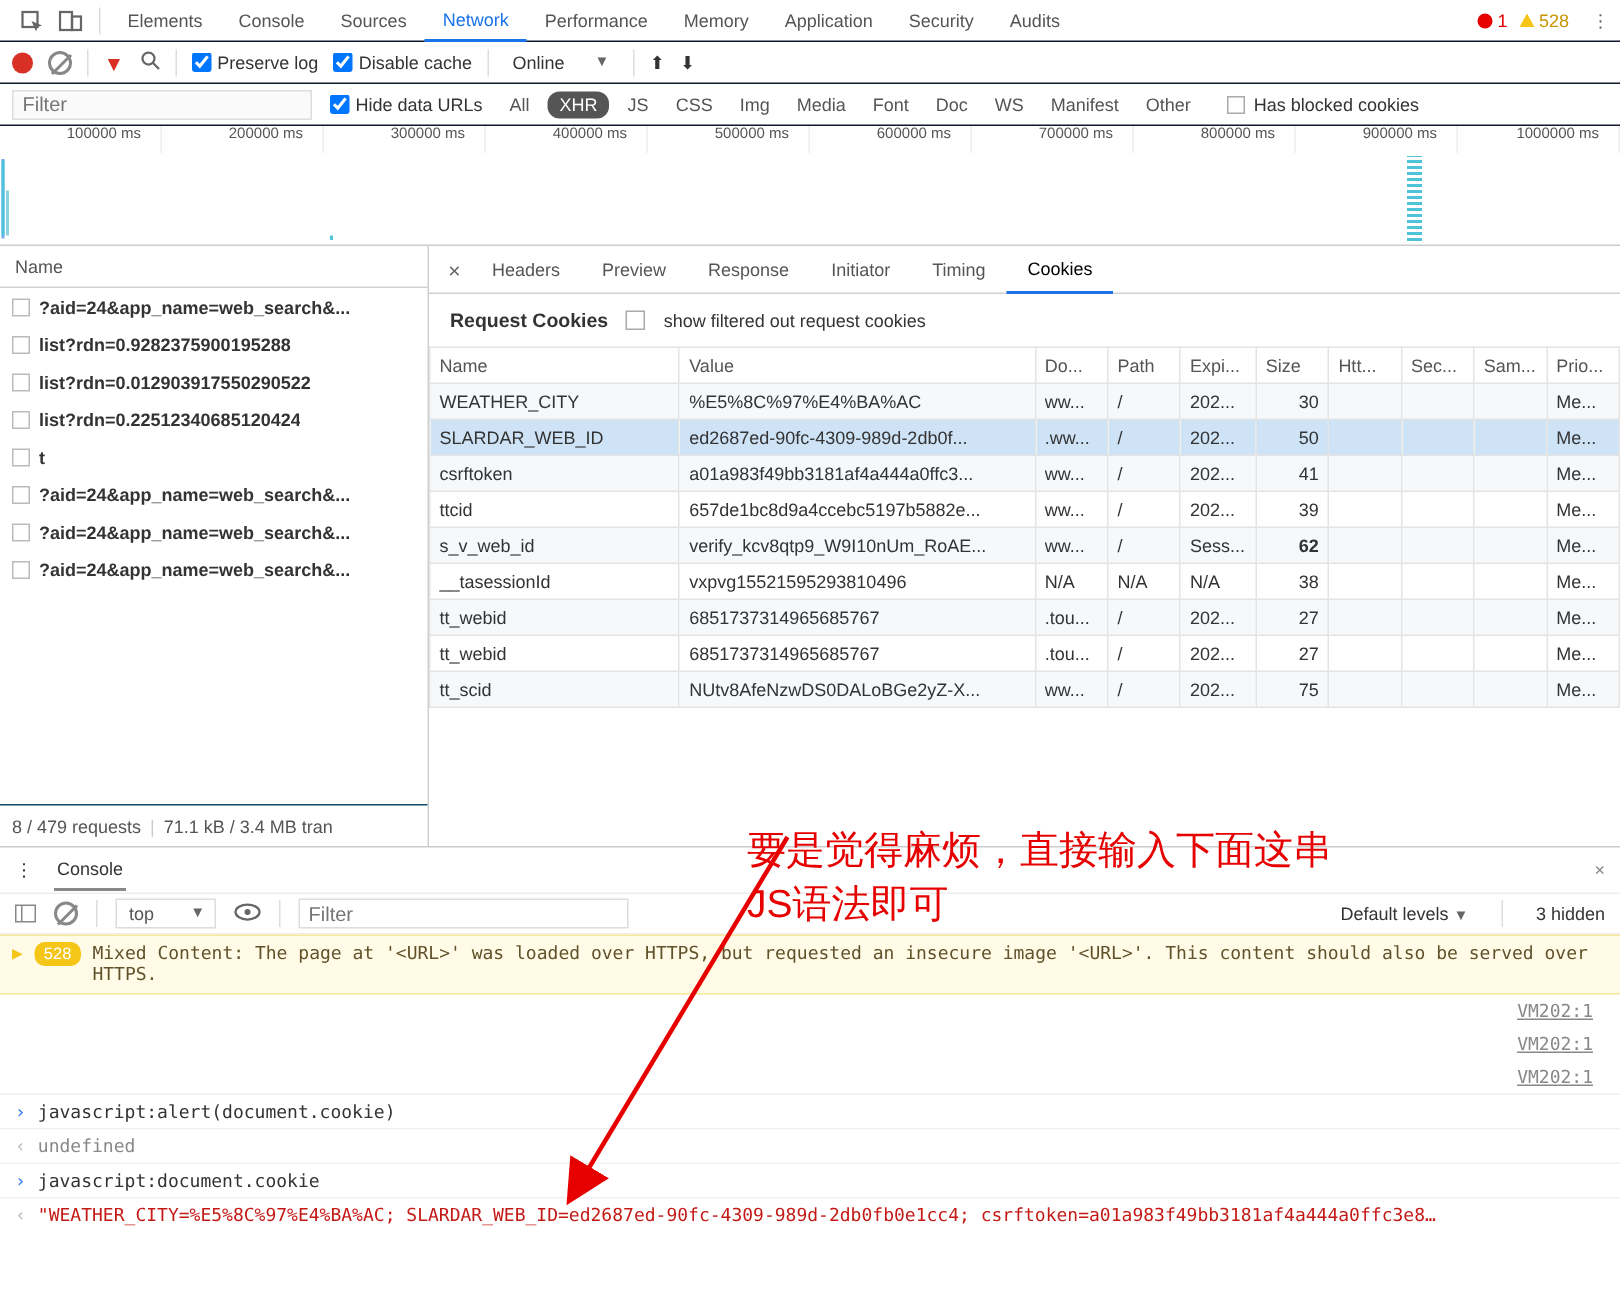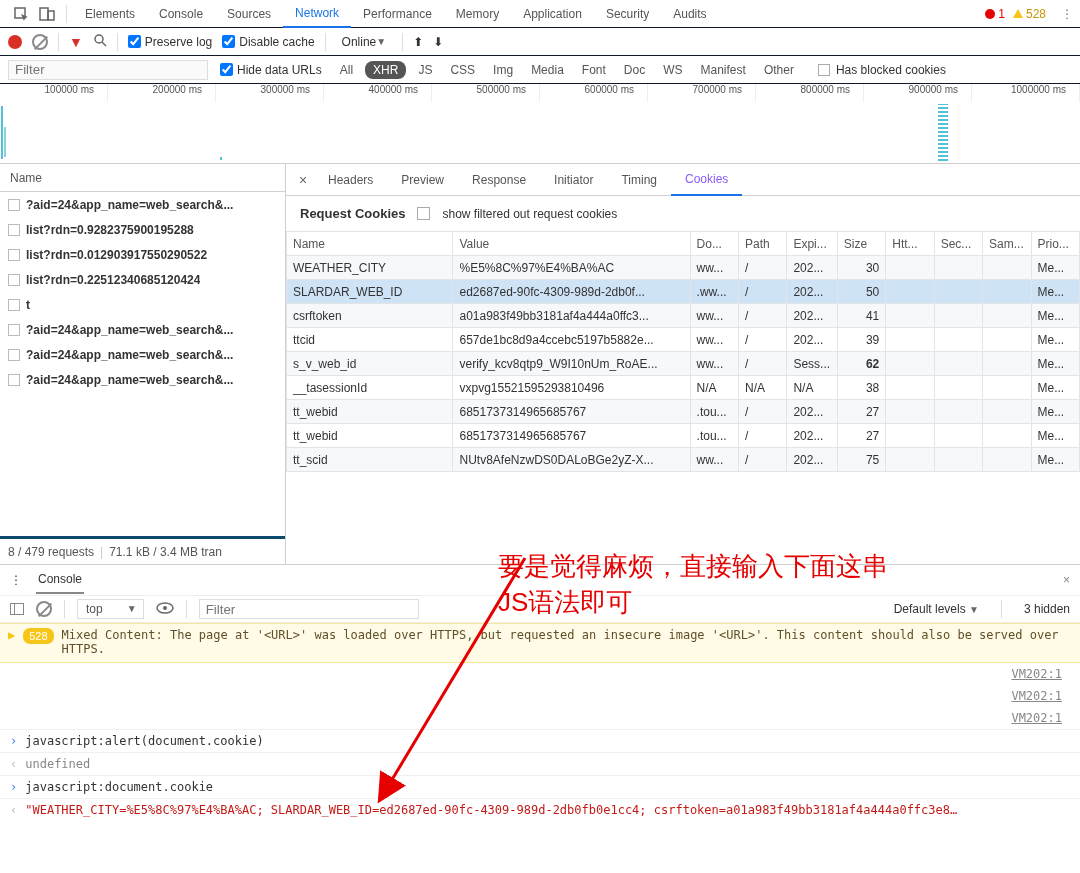--- a/index.html
+++ b/index.html
@@ -20,21 +20,21 @@
 
 
 .toolbar { height: 28px; padding: 0 8px; gap: 10px; }
 .rec-btn { width: 14px; height: 14px; border-radius: 50%; background: #d93025; }
 .circ-slash { width:16px; height:16px; border:2px solid #888; border-radius:50%; position:relative; }
 .circ-slash::after { content:""; position:absolute; width:2px; height:18px; background:#888; transform:rotate(45deg); left:6px; top:-2px;}
 .funnel { color:#d93025; font-size:14px;}
 .toolbar .sep { width:1px; height:18px; background:#ddd; }
 .chk { display:flex; align-items:center; gap:4px; }
 .chk input { width:13px; height:13px;}
-.select-like { display:flex; align-items:center; padding:0 6px;}
+.select-like { display:flex; align-items:center; gap:20px; padding:0 6px;}
 .arrow-dn { font-size:10px; color:#666;}
 
 
 .filterbar { height: 28px; padding: 0 8px; gap: 12px; }
 .filter-input { border: 1px solid #ddd; background: #fafafa; height: 20px; width: 200px; padding: 0 6px; color:#888;}
 .pill { padding: 2px 8px; border-radius: 8px; background: #f1f1f1; color:#555; cursor:pointer;}
 .pill.active { background: #555; color:#fff; }
 .pill-plain { padding: 2px 6px; color:#555; cursor:pointer;}
 
 
@@ -45,28 +45,28 @@
 .timeline .mark { position:absolute; top:4px; bottom:4px; width:2px; background:#1a73e8; opacity:.6;}
 .timeline .bar { position:absolute; width:2px; background:#4fc3d9; }
 
 
 .split { display:flex; height: 400px;}
 .left-panel { width: 286px; border-right:1px solid #d0d0d0; display:flex; flex-direction:column;}
 .left-panel .hdr { height:28px; display:flex; align-items:center; padding:0 10px; border-bottom:1px solid #d0d0d0; color:#555;}
 .left-panel .list { flex:1; overflow:hidden;font-weight:bold;}
 .left-panel .item { display:flex; align-items:center; height:25px; padding:0 8px; gap:6px; white-space:nowrap; overflow:hidden; text-overflow:ellipsis; color:#333; cursor:pointer;}
 .left-panel .item .box { width:12px; height:12px; border:1px solid #bbb; flex-shrink:0;}
-.left-panel .status { height:28px; border-top:3px solid #0c4a6e; display:flex; align-items:center; padding:0 8px; color:#555; white-space:nowrap; overflow:hidden;}
+.left-panel .status { height:28px; border-top:1px solid #0c4a6e; display:flex; align-items:center; padding:0 8px; color:#555; white-space:nowrap; overflow:hidden;}
 .left-panel .status .sep { margin:0 6px; color:#ccc;}
 
 .right-panel { flex:1; display:flex; flex-direction:column; overflow:hidden;}
 .detail-tabs { height:32px; display:flex; align-items:center; border-bottom:1px solid #d0d0d0; padding-left:6px; gap:0;}
 .detail-tabs .close { width:22px; text-align:center; color:#666; font-size:14px; cursor:pointer;}
 .detail-tabs .dtab { padding:8px 14px; color:#555; cursor:pointer;}
-.detail-tabs .dtab.active { color:#8b5cf6; border-bottom:2px solid #1a73e8;}
+.detail-tabs .dtab.active { color:#000000; border-bottom:2px solid #1a73e8;}
 .cookie-hdr { display:flex; align-items:center; gap:12px; padding:10px 14px;}
 .cookie-hdr b { font-size:13px;}
 .cookie-hdr .cb { width:13px; height:13px; border:1px solid #aaa; display:inline-block;}
 .tbl { border-top:1px solid #d0d0d0; width:100%; border-collapse:collapse; table-layout:fixed;}
 .tbl th, .tbl td { border:1px solid #e4e4e4; padding:4px 6px; text-align:left; white-space:nowrap; overflow:hidden; text-overflow:ellipsis; font-weight:normal; height:24px;}
 .tbl th { background:#fff; color:#555;}
 .tbl tr:nth-child(odd) td { background:#f5f9fb;}
 .tbl tr.sel td { background:#cfe3f7;}
 
 

